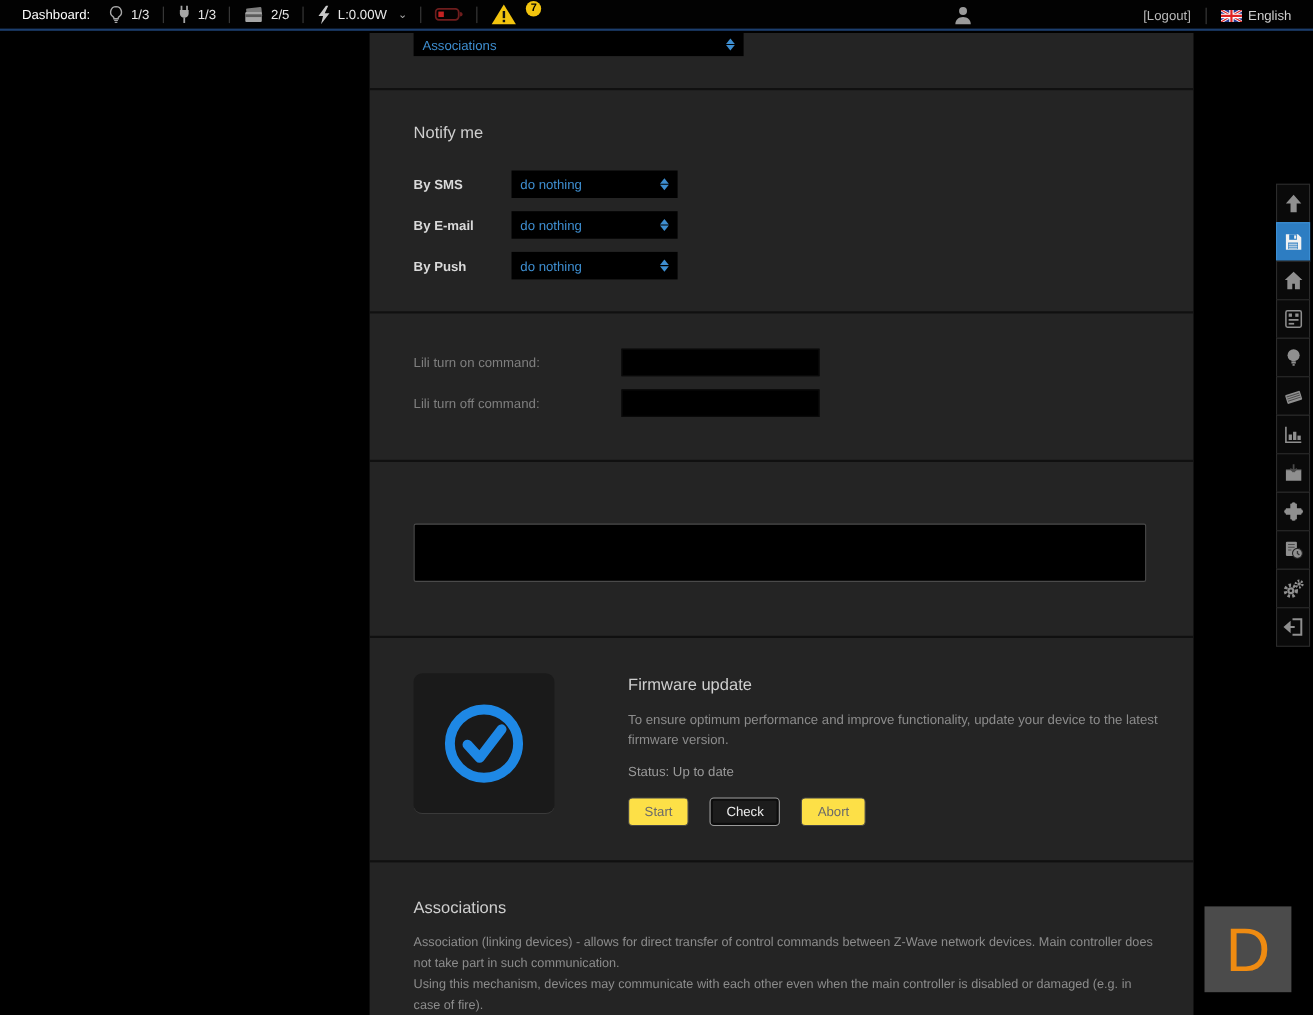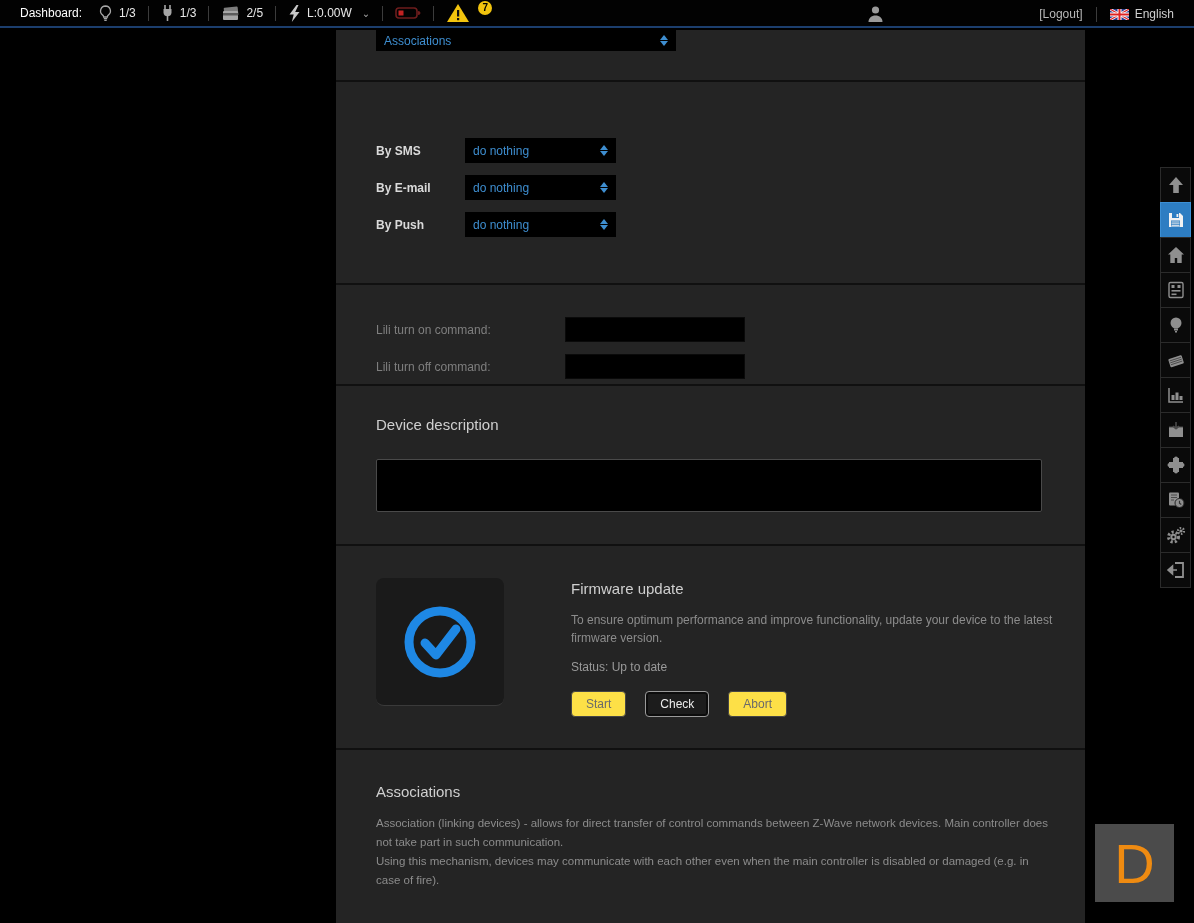--- a/index.html
+++ b/index.html
@@ -41,21 +41,21 @@
               border-right:4px solid transparent; }
   .updown i.up { border-bottom:5px solid #3e8ed0; }
   .updown i.dn { border-top:5px solid #3e8ed0; }
 
   .sec2 { height:203px; padding-top:30px; }
   .nrow { display:flex; align-items:center; margin-bottom:12px; }
   .nrow .lbl { width:89px; color:#dadada; font-size:12px; font-weight:bold; }
   .select.sm { width:151px; height:25px; }
   .notify-rows { margin-top:26px; }
 
-  .sec3 { height:101px; padding-top:32px; }
+  .sec3 { height:135px; padding-top:32px; }
   .crow { display:flex; align-items:center; margin-bottom:12px; }
   .crow .lbl { width:189px; color:#7f7f7f; font-size:12px; }
   .cmd-input { width:180px; height:25px; background:#000; border:1px solid #0a0a0a;
                color:#3e8ed0; font-size:12px; padding:0 6px; }
 
   .sec4 { height:160px; padding-top:30px; }
   .desc-area { margin-top:26px; width:666px; height:53px; background:#000;
                border:1px solid #4a4a4a; border-radius:2px; resize:none;
                color:#ccc; font-family:"Liberation Sans", sans-serif; }
 
@@ -183,20 +183,21 @@
     <div class="select wide">
       <span class="txt">Associations</span>
       <span class="updown">
           <i class="up"></i>
           <i class="dn"></i>
         </span>
     </div>
   </div>
 
   <div class="sec sec2">
+    <div class="sec-h">Notify me</div>
     <div class="notify-rows">
       <div class="nrow">
         <span class="lbl">By SMS</span>
         <div class="select sm">
           <span class="txt">do nothing</span>
           <span class="updown">
               <i class="up"></i>
               <i class="dn"></i>
             </span>
         </div>
@@ -229,21 +230,20 @@
       <span class="lbl">Lili turn on command:</span>
       <input class="cmd-input" type="text" value="" style="">
     </div>
     <div class="crow">
       <span class="lbl">Lili turn off command:</span>
       <input class="cmd-input" type="text" value="" style="">
     </div>
   </div>
 
   <div class="sec sec4">
-    <div class="sec-h">Device description</div>
     <textarea class="desc-area" style=""></textarea>
   </div>
 
   <div class="sec sec5">
     <div class="fw-card">
       <svg width="82" height="82" viewBox="0 0 82 82">
         <circle cx="41" cy="41" r="31" fill="none" stroke="#1e88e5" stroke-width="9"></circle>
         <path d="M26 42l11 12 20-26" fill="none" stroke="#1e88e5" stroke-width="9" stroke-linecap="round" stroke-linejoin="round"></path>
       </svg>
     </div>

